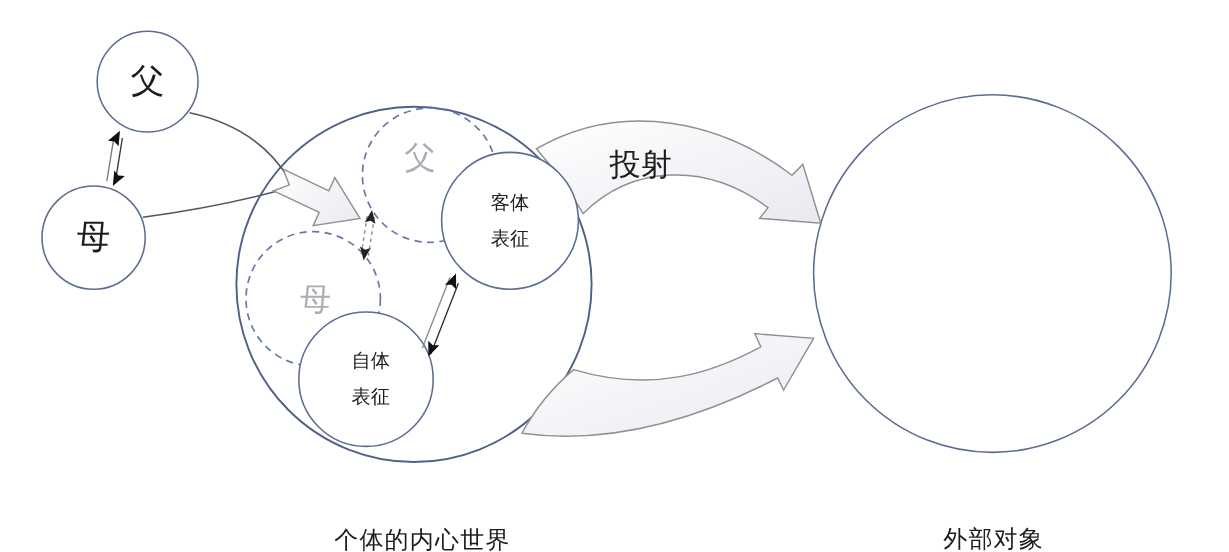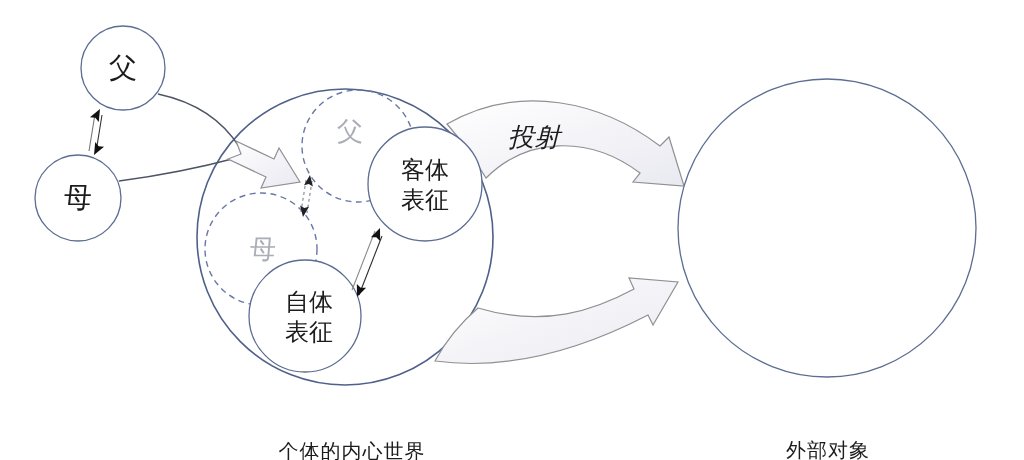--- a/index.html
+++ b/index.html
@@ -16,21 +16,21 @@
     position: absolute;
     transform: translate(-50%, -50%);
     text-align: center;
     color: #1c1c1c;
     white-space: pre-line;
     line-height: 1.22;
     user-select: none;
   }
   .lbl.big     { font-size: 20px; letter-spacing: 1px; margin-top: 34px; }
   .lbl.node    { font-size: 28px; }
-  .lbl.rep     { font-size: 24px; line-height: 30px; }
+  .lbl.rep     { font-size: 16px; line-height: 30px; }
   .lbl.arrow   { font-size: 26px; }
   .lbl.ghost   { font-size: 26px; color: #abaeb6; }
 </style>
 </head>
 <body>
 
 <div class="stage">
 
   <svg width="1024" height="460" viewBox="0 0 1024 460">
     <defs>
@@ -102,18 +102,18 @@
   <div class="lbl node" style="left:78px;  top:198px;">母</div>
 
   <div class="lbl ghost" style="left:350px; top:132px;">父</div>
   <div class="lbl ghost" style="left:263px; top:250px;">母</div>
 
   <div class="lbl rep" style="left:425px; top:185px;">客体
 表征</div>
   <div class="lbl rep" style="left:309px; top:317px;">自体
 表征</div>
 
-  <div class="lbl arrow" style="left:534px; top:138px;font-style:italic;">投射</div>
+  <div class="lbl arrow" style="left:534px; top:138px;">投射</div>
 
   <div class="lbl big" style="left:352px; top:417px;">个体的内心世界</div>
   <div class="lbl big" style="left:828px; top:416px;">外部对象</div>
 
 </div>
 
 </body></html>

